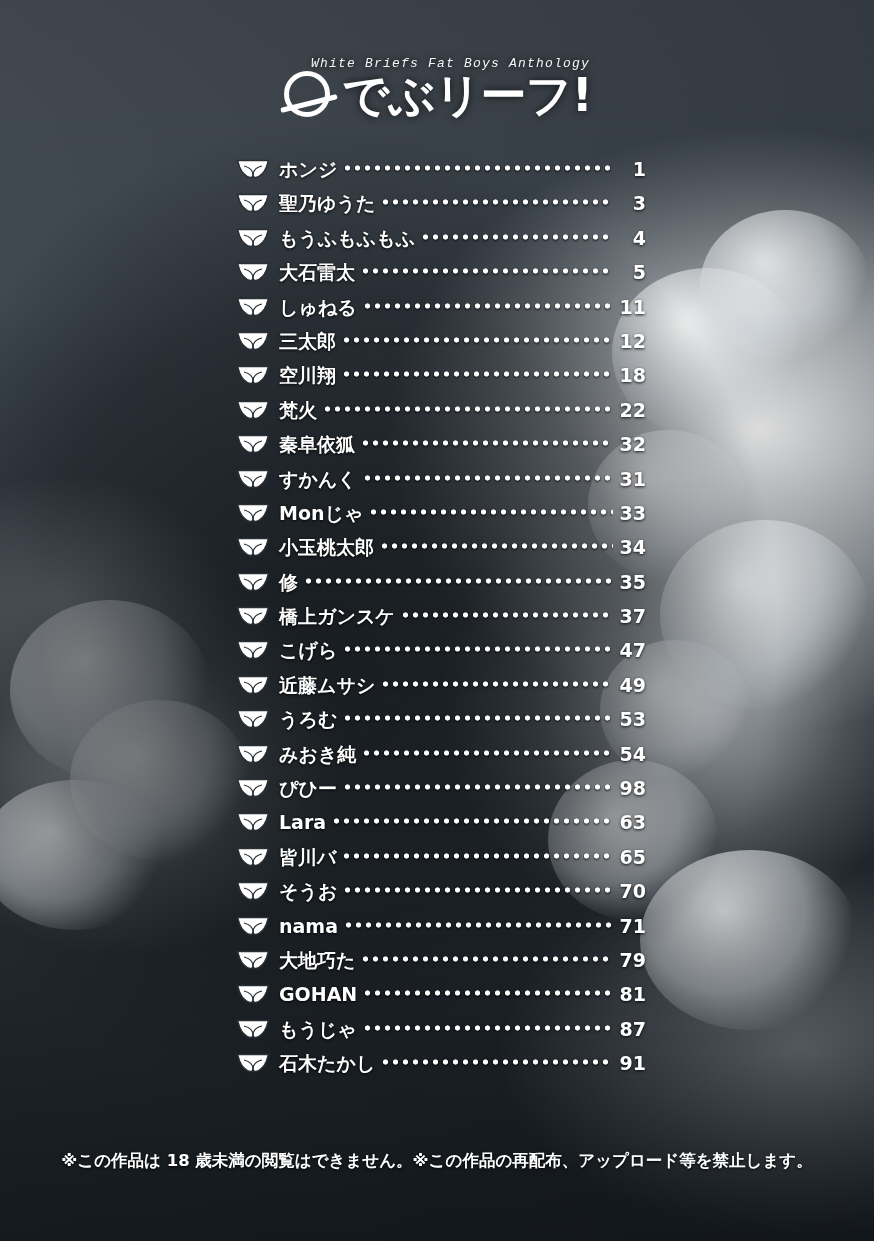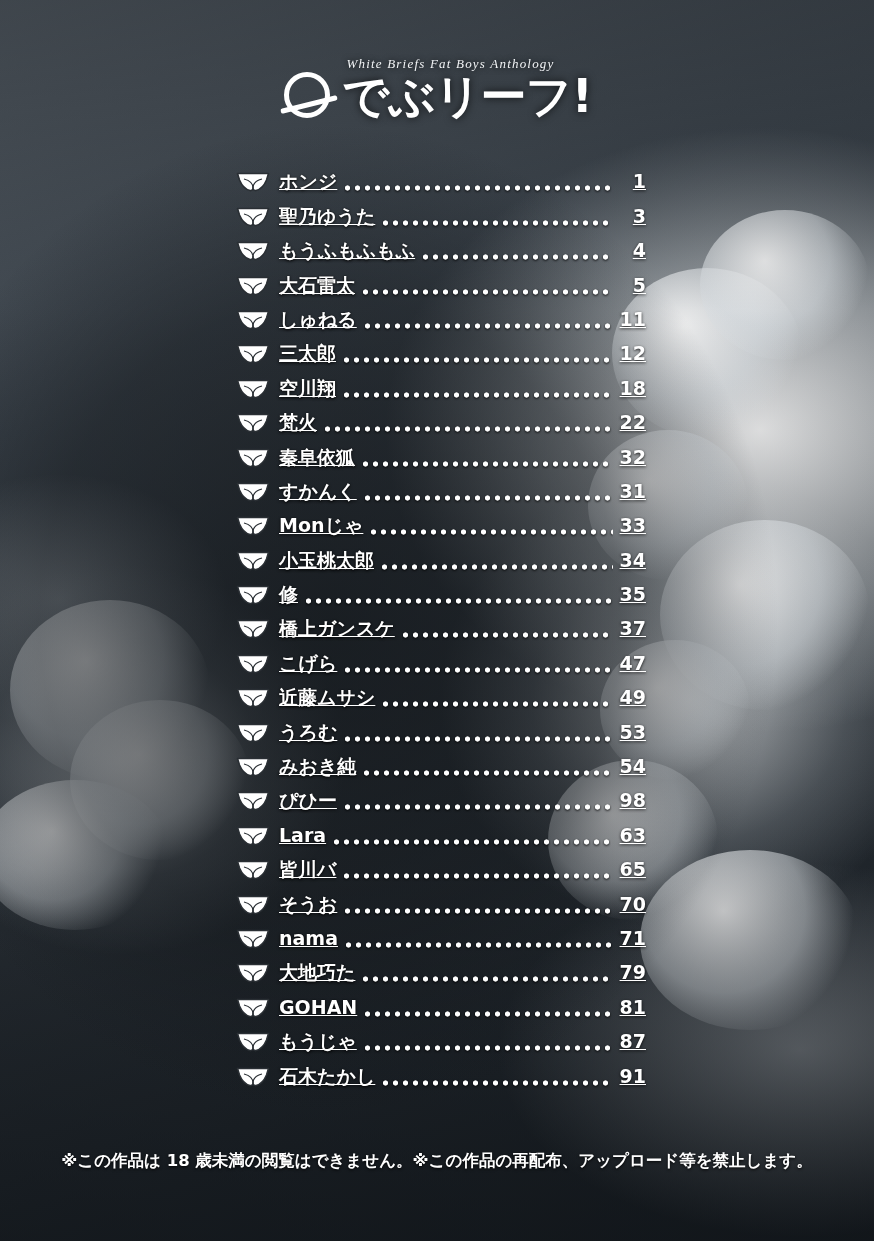--- a/index.html
+++ b/index.html
@@ -56,21 +56,21 @@
   
   .logo-wrap {
     position: absolute;
     top: 56px;
     left: 0;
     width: 874px;
     text-align: center;
   }
   .logo-sub {
     color: #f2f4f6;
-    font-family: Liberation Serif, serif;
+    font-family: Liberation Mono, monospace;
     font-size: 13px;
     letter-spacing: 1.2px;
     font-style: italic;
     margin-bottom: -2px;
     text-shadow: 0 0 6px rgba(0,0,0,0.8);
     padding-left: 27px;
   }
   .logo-main {
     display: inline-flex;
     align-items: center;
@@ -111,24 +111,23 @@
 
   
   .toc {
     position: absolute;
     top: 158px;
     left: 236px;
     width: 410px;
   }
   .toc-row {
     display: flex;
-    align-items: flex-end;
+    align-items: flex-start;
     height: 34.4px;
     color: #ffffff;
-    text-decoration: underline;
   }
   .brief-icon {
     width: 34px;
     height: 21px;
     flex: 0 0 34px;
     margin-right: 9px;
     position: relative;
   }
   .brief-icon svg { display: block; }
 

